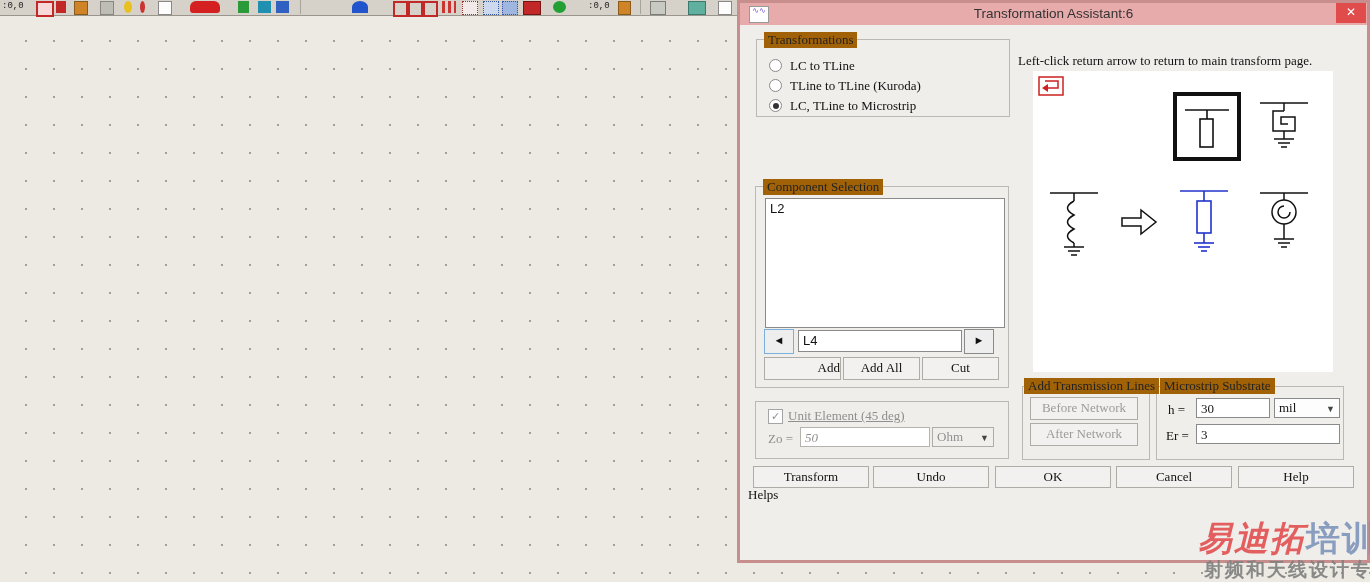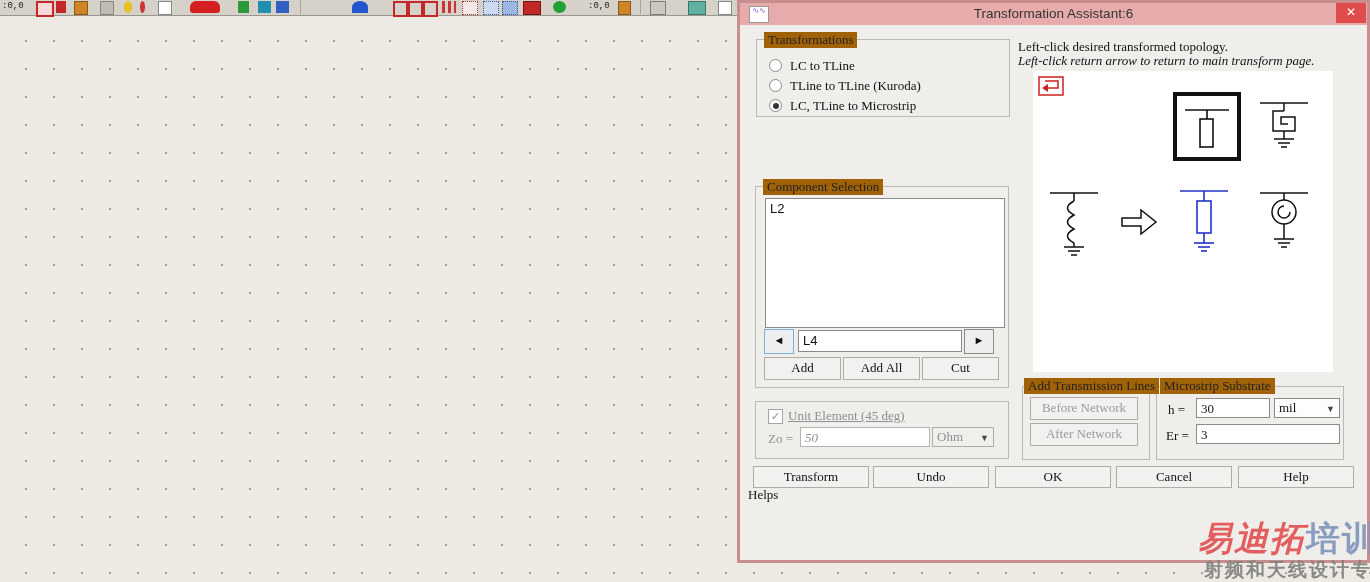--- a/index.html
+++ b/index.html
@@ -258,36 +258,35 @@
     <span class="dtext" style="left:50px;top:95px;">LC, TLine to Microstrip</span>
 
     <div class="group" style="left:15px;top:183px;width:252px;height:200px;"></div>
     <span class="grouplabel" style="left:23px;top:176px;">Component Selection</span>
     <div id="listbox">
       <div>L2</div>
     </div>
     <div class="navbtn" style="left:24px;top:326px;"><span>◄</span></div>
     <div class="tbox" style="left:58px;top:327px;width:154px;height:18px;font-family:'Liberation Sans',sans-serif;">L4</div>
     <div class="navbtn" style="left:224px;top:326px;border-color:#8a8a8a;"><span>►</span></div>
-    <div class="btn" style="left:24px;top:354px;width:75px;height:21px;">Add</div>
+    <div class="btn" style="left:24px;top:354px;width:75px;height:21px;text-align:right;">Add</div>
     <div class="btn" style="left:103px;top:354px;width:75px;height:21px;">Add All</div>
     <div class="btn" style="left:182px;top:354px;width:75px;height:21px;">Cut</div>
 
     <div class="group" style="left:15px;top:398px;width:252px;height:56px;"></div>
     <span class="chk" style="left:28px;top:406px;">✓</span>
     <span class="dtext" style="left:48px;top:405px;color:#8f8f8f;text-decoration:underline;">Unit Element (45 deg)</span>
     <span class="dtext" style="left:28px;top:428px;color:#8f8f8f;">Zo =</span>
     <div class="tbox dis" style="left:60px;top:424px;width:120px;height:16px;">50</div>
     <div class="combo dis" style="left:192px;top:424px;width:52px;height:16px;">
       <span>Ohm</span>
       <span class="arr">▼</span>
     </div>
 
-    <div class="dtext" style="left:278px;top:36px;">Left-click desired transformed topology.</div>
-    <div class="dtext" style="left:278px;top:50px;font-style:italic;">Left-click return arrow to return to main transform page.</div>
+    <div class="dtext" style="left:278px;top:50px;">Left-click return arrow to return to main transform page.</div>
 
     <div id="whitepanel">
       <svg class="abs" style="left:5px;top:5px;" width="26" height="20">
         <rect x="1" y="1" width="24" height="18" fill="none" stroke="#cc2222" stroke-width="1.5"></rect>
         <polyline points="7,5 20,5 20,12 8,12" fill="none" stroke="#cc2222" stroke-width="1.5"></polyline>
         <polygon points="4,12 10,8 10,16" fill="#cc2222"></polygon>
       </svg>
       <svg class="abs" style="left:140px;top:21px;" width="68" height="69">
         <rect x="2" y="2" width="64" height="65" fill="none" stroke="#111" stroke-width="4"></rect>
         <line x1="12" y1="18" x2="56" y2="18" stroke="#111" stroke-width="1.6"></line>

